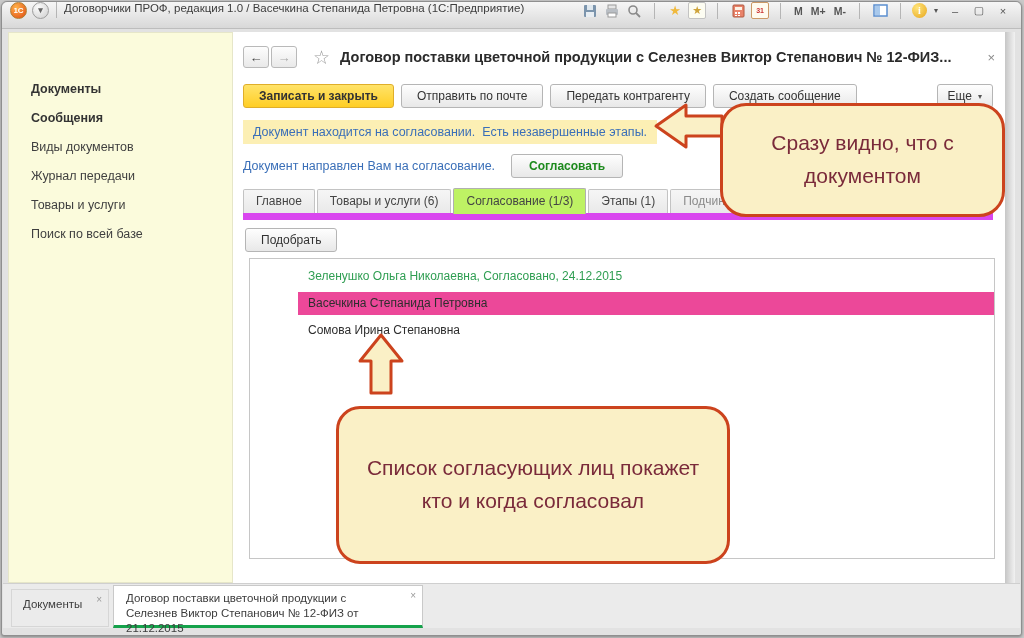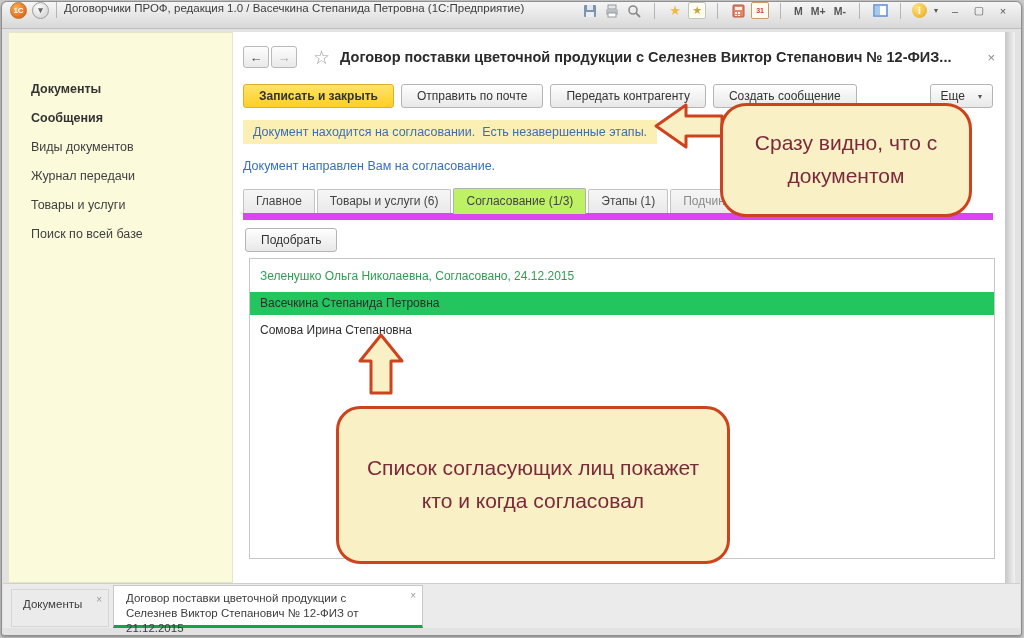--- a/index.html
+++ b/index.html
@@ -49,21 +49,21 @@
   .fav-star { font-size:19px; color:#9a9a9a; margin:0 10px 0 16px; cursor:pointer; }
   .form-title { font-size:14.5px; font-weight:bold; color:#2b2b2b; white-space:nowrap;
                 overflow:hidden; flex:1; }
   .form-close { font-size:13px; color:#8a8a8a; cursor:pointer; margin-left:8px; }
 
   .toolbar { position:absolute; left:10px; top:52px; right:12px; height:24px; display:flex; gap:7px; }
   .btn { height:24px; border:1px solid #b5b5b5; border-radius:3px; font-size:12px; color:#333;
          background:linear-gradient(#fefefe,#e8e8e8); padding:0 15px; cursor:pointer;
          display:inline-flex; align-items:center; font-family:"Liberation Sans",sans-serif; }
   .btn.primary { background:linear-gradient(#ffe369,#ffce25); border-color:#dfAE2a; font-weight:bold; }
-  .btn.more { margin-left:auto; gap:13px; padding:0 10px; }
+  .btn.more { margin-left:auto; gap:6px; padding:0 10px; }
   .caret { font-size:8px; color:#555; }
 
   .banner { position:absolute; left:10px; top:88px; height:24px; background:#fcefb4;
             color:#3a6fb8; font-size:12.5px; display:inline-flex; align-items:center;
             padding:11px 10px; white-space:pre; }
   .promptrow { position:absolute; left:10px; top:122px; height:24px; display:flex; align-items:center; gap:16px; }
   .prompt-text { color:#3a6fb8; font-size:12.5px; }
   .btn.approve { color:#1d8a1d; font-weight:bold; padding:0 17px; }
 
   
@@ -73,32 +73,32 @@
          border:1px solid #c3c3c3; border-bottom:none; background:linear-gradient(#f6f6f6,#e9e9e9);
          margin-right:2px; cursor:pointer; border-radius:2px 2px 0 0; white-space:nowrap; }
   .tab.active { background:#bef264; height:26px; line-height:25px; margin-bottom:-1px;
                 border-color:#b0b0b0; font-weight:normal; }
   .tab.dim { color:#8a8a8a; }
 
   .pickbtn { position:absolute; left:12px; top:196px; }
 
   
   .listbox { position:absolute; left:16px; top:226px; right:10px; bottom:24px;
-             border:1px solid #c6c6c6; background:#fff; }
+             border:1px solid #c6c6c6; background:#fff;padding-left:48px; }
   .lrow { height:23px; line-height:23px; padding-left:10px; font-size:12px; color:#2e2e2e;
           cursor:pointer; white-space:nowrap; margin-top:6px; }
   .lrow.approved { color:#2f9e52; }
-  .lrow.selected { background:#22c55e; margin-top:4px; }
+  .lrow.selected { background:#ec4899; margin-top:4px; }
   .lrow.waiting { margin-top:4px; }
 
   
   .note { position:absolute; z-index:50; background:#faf0c6; border:3px solid #cc431d;
           color:#7a2a3a; display:flex; align-items:center; justify-content:center;
           text-align:center; font-size:21px; line-height:1.55; }
-  .note1 { left:720px; top:103px; width:252px; height:114px; border-radius:26px; padding:4px 28px; }
+  .note1 { left:720px; top:103px; width:285px; height:114px; border-radius:26px; padding:4px 28px; }
   .note2 { left:336px; top:406px; width:394px; height:158px; border-radius:24px; padding:0 20px; }
   .co-arrow { position:absolute; z-index:50; }
 
   
   .taskbar { position:absolute; left:1px; right:1px; bottom:7px; height:45px;
              background:#ebebeb; border-top:1px solid #cfcfcf; }
   .ttab1 { position:absolute; left:8px; top:5px; width:98px; height:38px;
            border:1px solid #d6d6d6; background:#ebebeb; cursor:pointer; }
   .ttab1 .tlabel { position:absolute; left:11px; top:8px; font-size:11.5px; color:#3c3c3c; }
   .ttab2 { position:absolute; left:110px; top:1px; width:310px; height:43px; background:#fff;
@@ -205,20 +205,21 @@
       <button class="btn more">
         <span>Еще</span>
         <span class="caret">▾</span>
       </button>
     </div>
 
     <div class="banner">Документ находится на согласовании.  Есть незавершенные этапы.</div>
 
     <div class="promptrow">
       <span class="prompt-text">Документ направлен Вам на согласование.</span>
+      <button class="btn approve">Согласовать</button>
     </div>
 
     <div class="tabs">
       <span class="tab">Главное</span>
       <span class="tab">Товары и услуги (6)</span>
       <span class="tab active">Согласование (1/3)</span>
       <span class="tab">Этапы (1)</span>
       <span class="tab dim">Подчиненные документы</span>
     </div>
 

